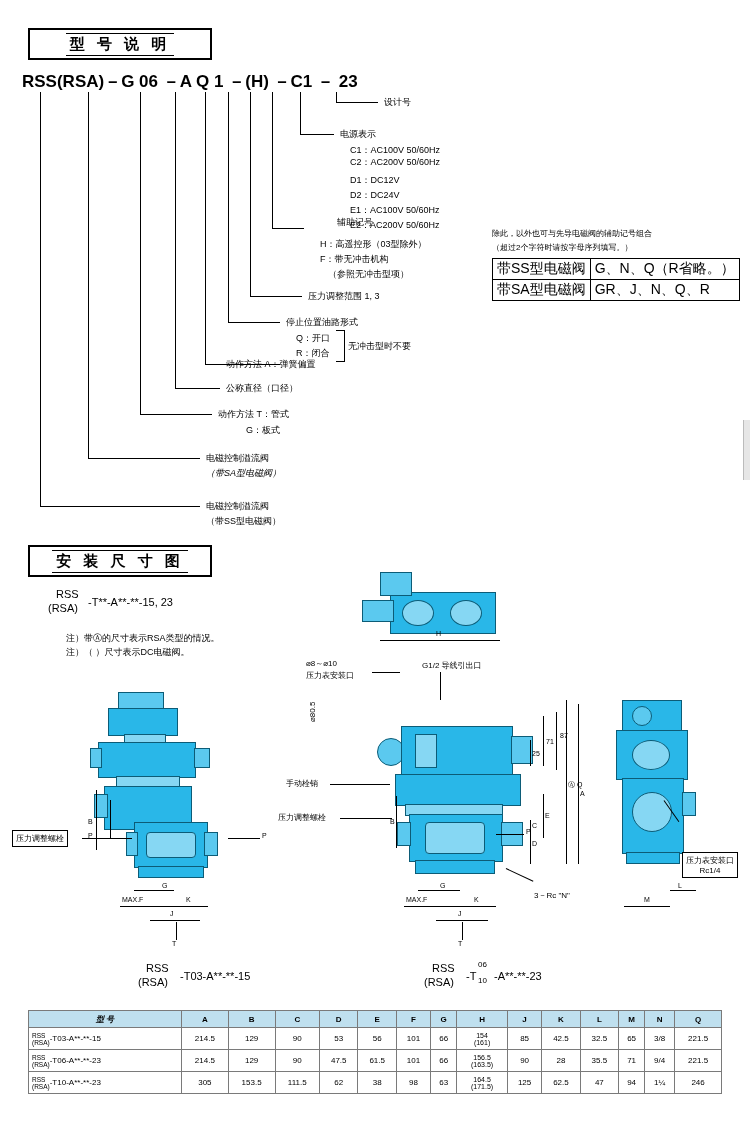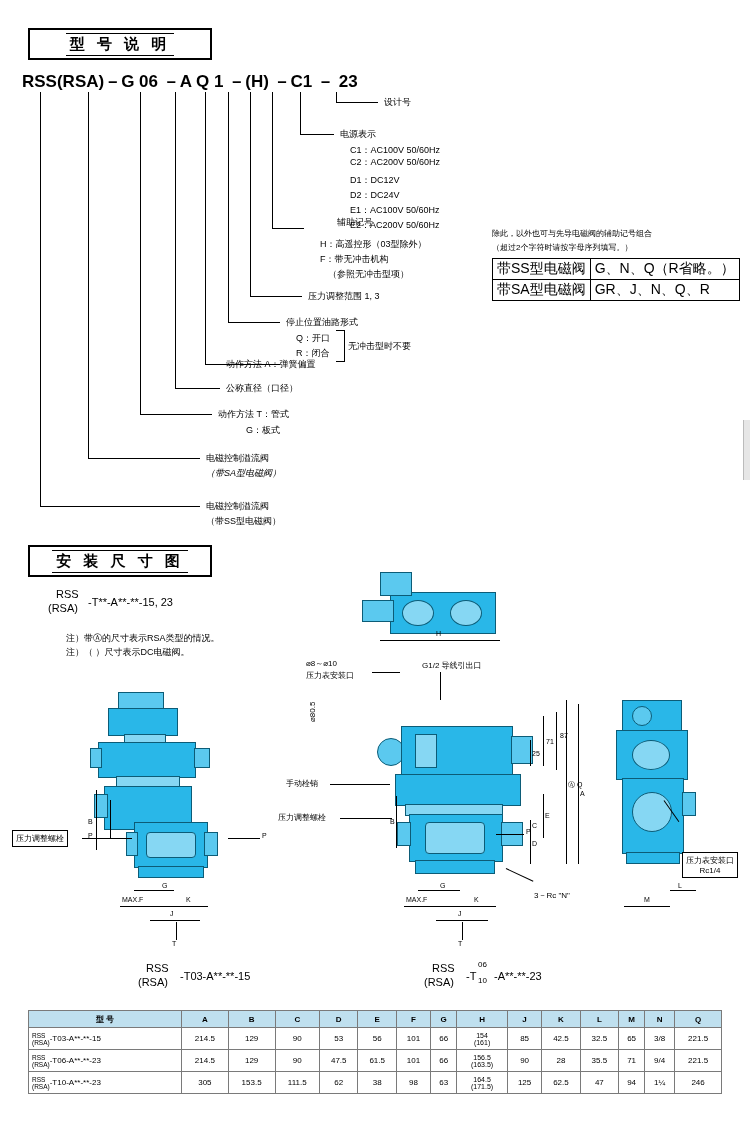--- a/index.html
+++ b/index.html
@@ -296,21 +296,21 @@
 <div class="line abs" style="left:664px;top:800px;width:26px;height:1px;background:#000;transform:rotate(55deg);transform-origin:left;"></div>
 
 <div class="line hline abs" style="left:624px;top:906px;width:46px;"></div>
 <div class="dim" style="left:644px;top:896px;">M</div>
 <div class="line hline abs" style="left:670px;top:890px;width:26px;"></div>
 <div class="dim" style="left:678px;top:882px;">L</div>
 
 <table class="spec" style="left:28px;top:1010px;width:694px;">
   <thead>
     <tr>
-      <th style="width:148px;">型    号</th>
+      <th style="width:148px;font-style:italic;">型    号</th>
       <th>A</th>
       <th>B</th>
       <th>C</th>
       <th>D</th>
       <th>E</th>
       <th>F</th>
       <th>G</th>
       <th>H</th>
       <th>J</th>
       <th>K</th>

